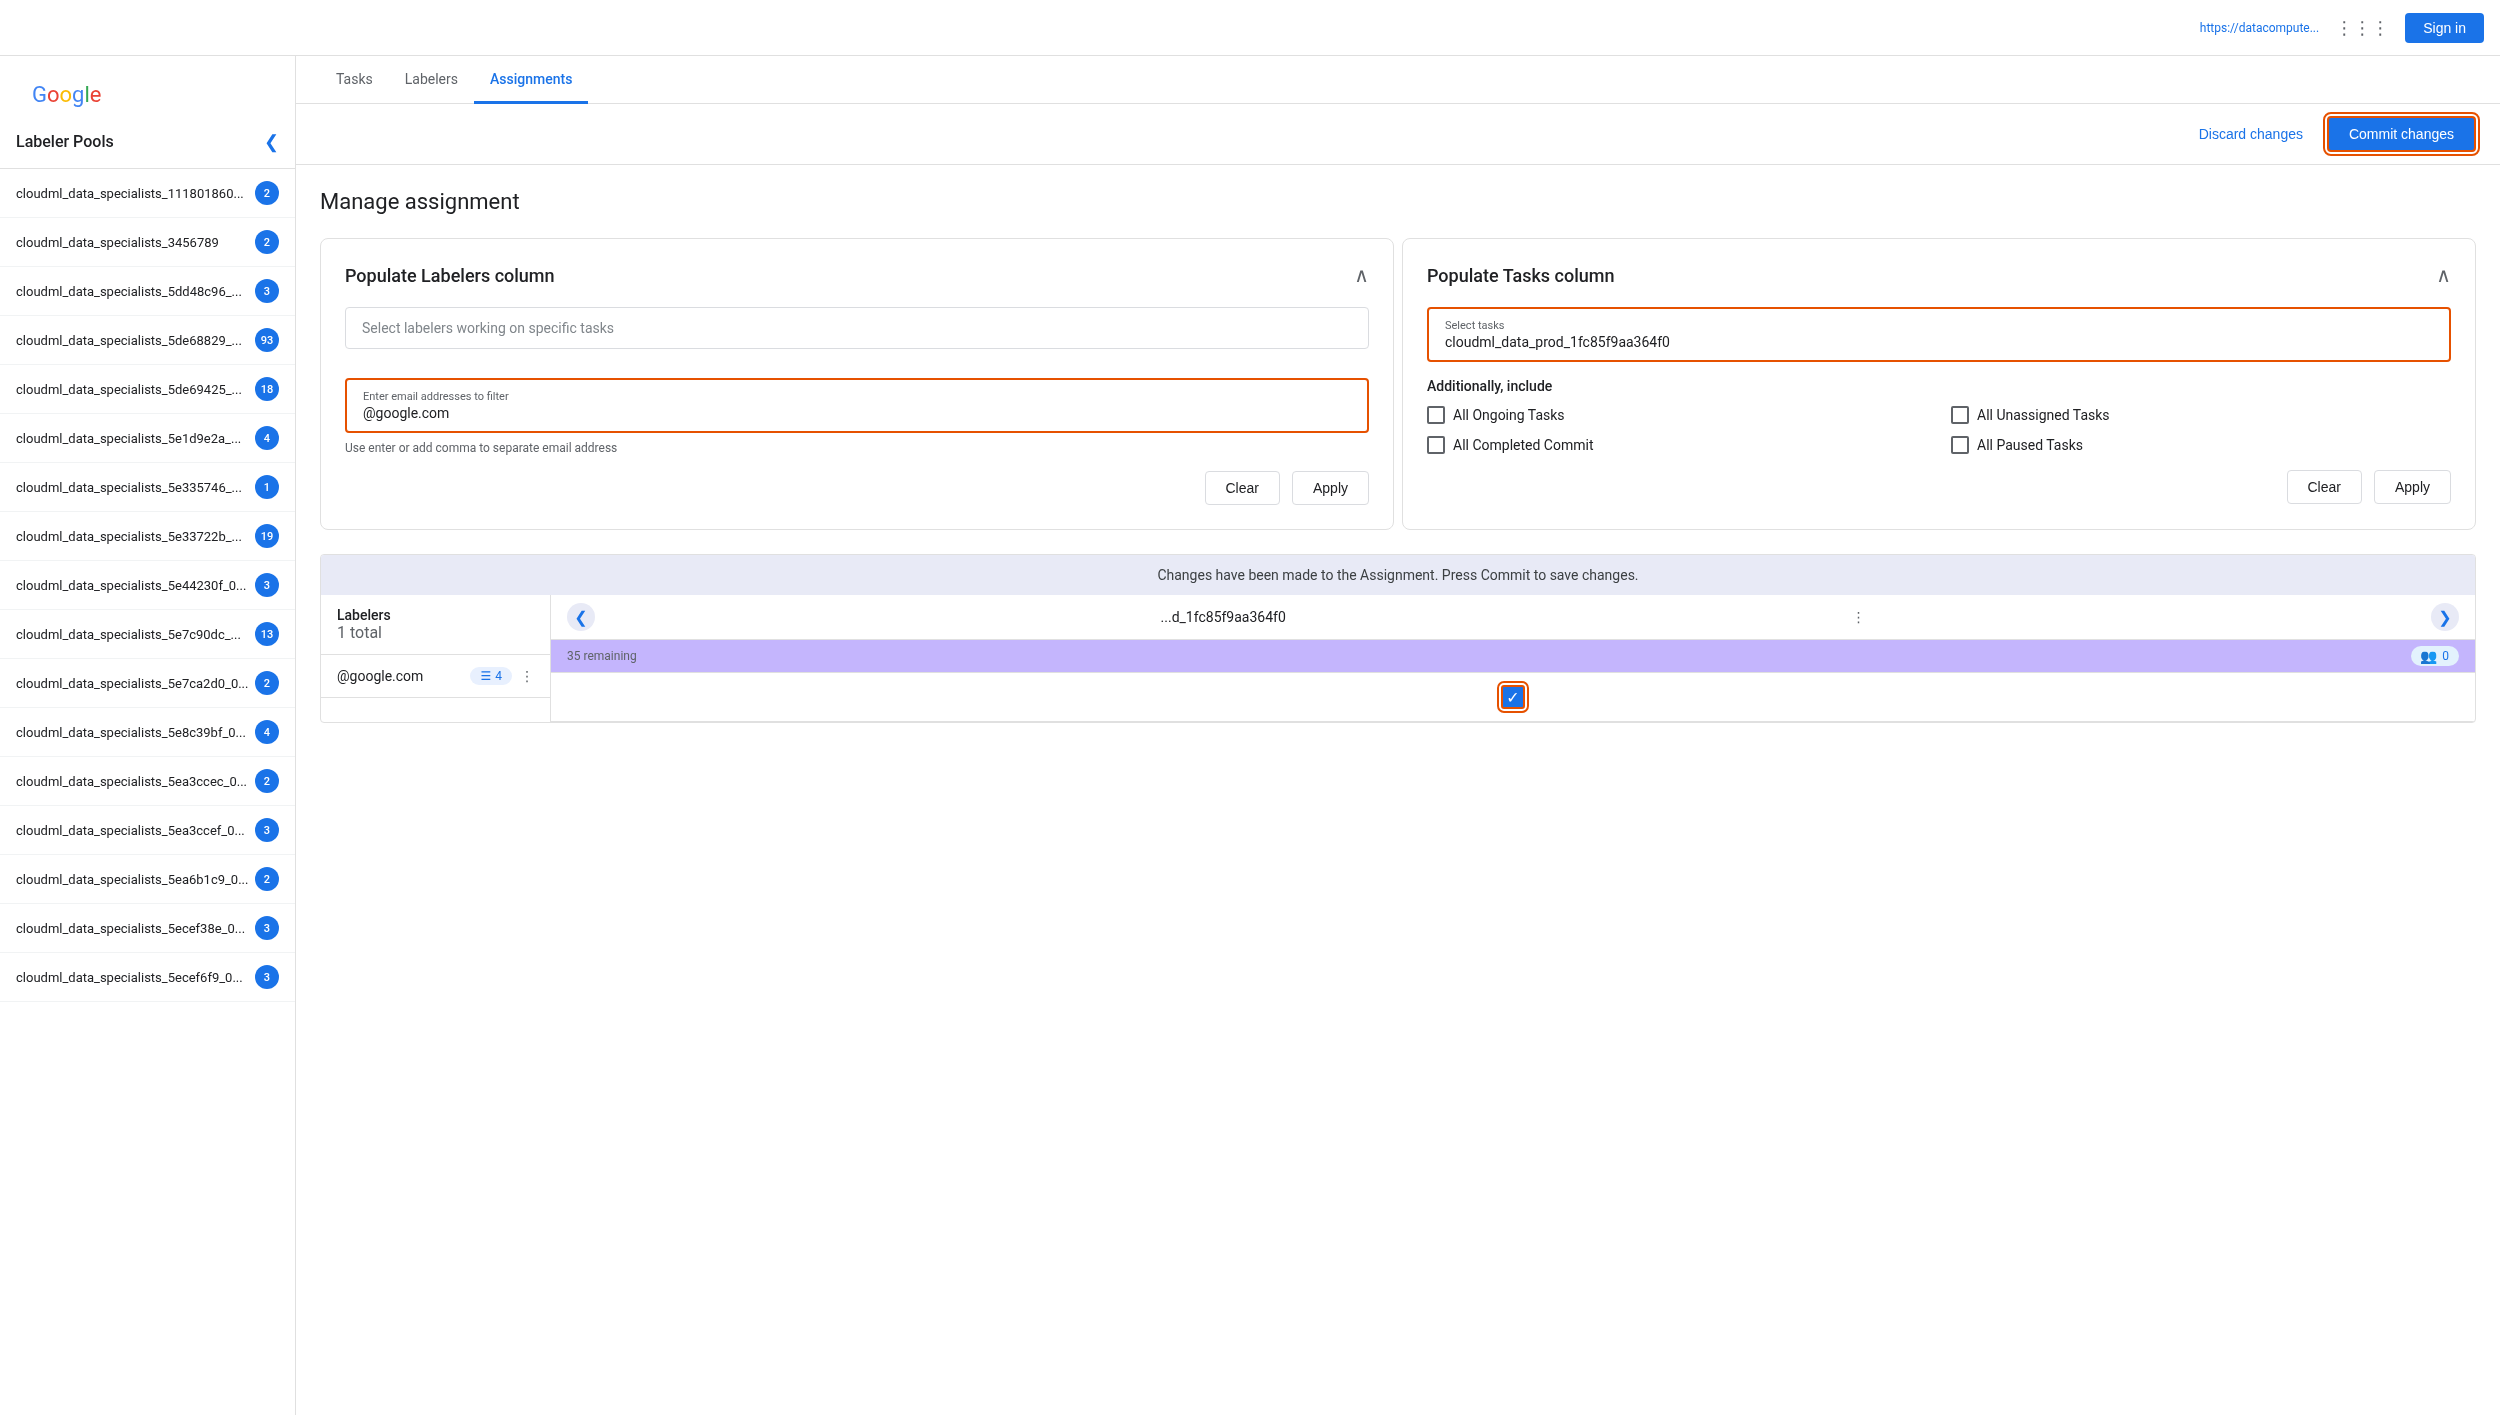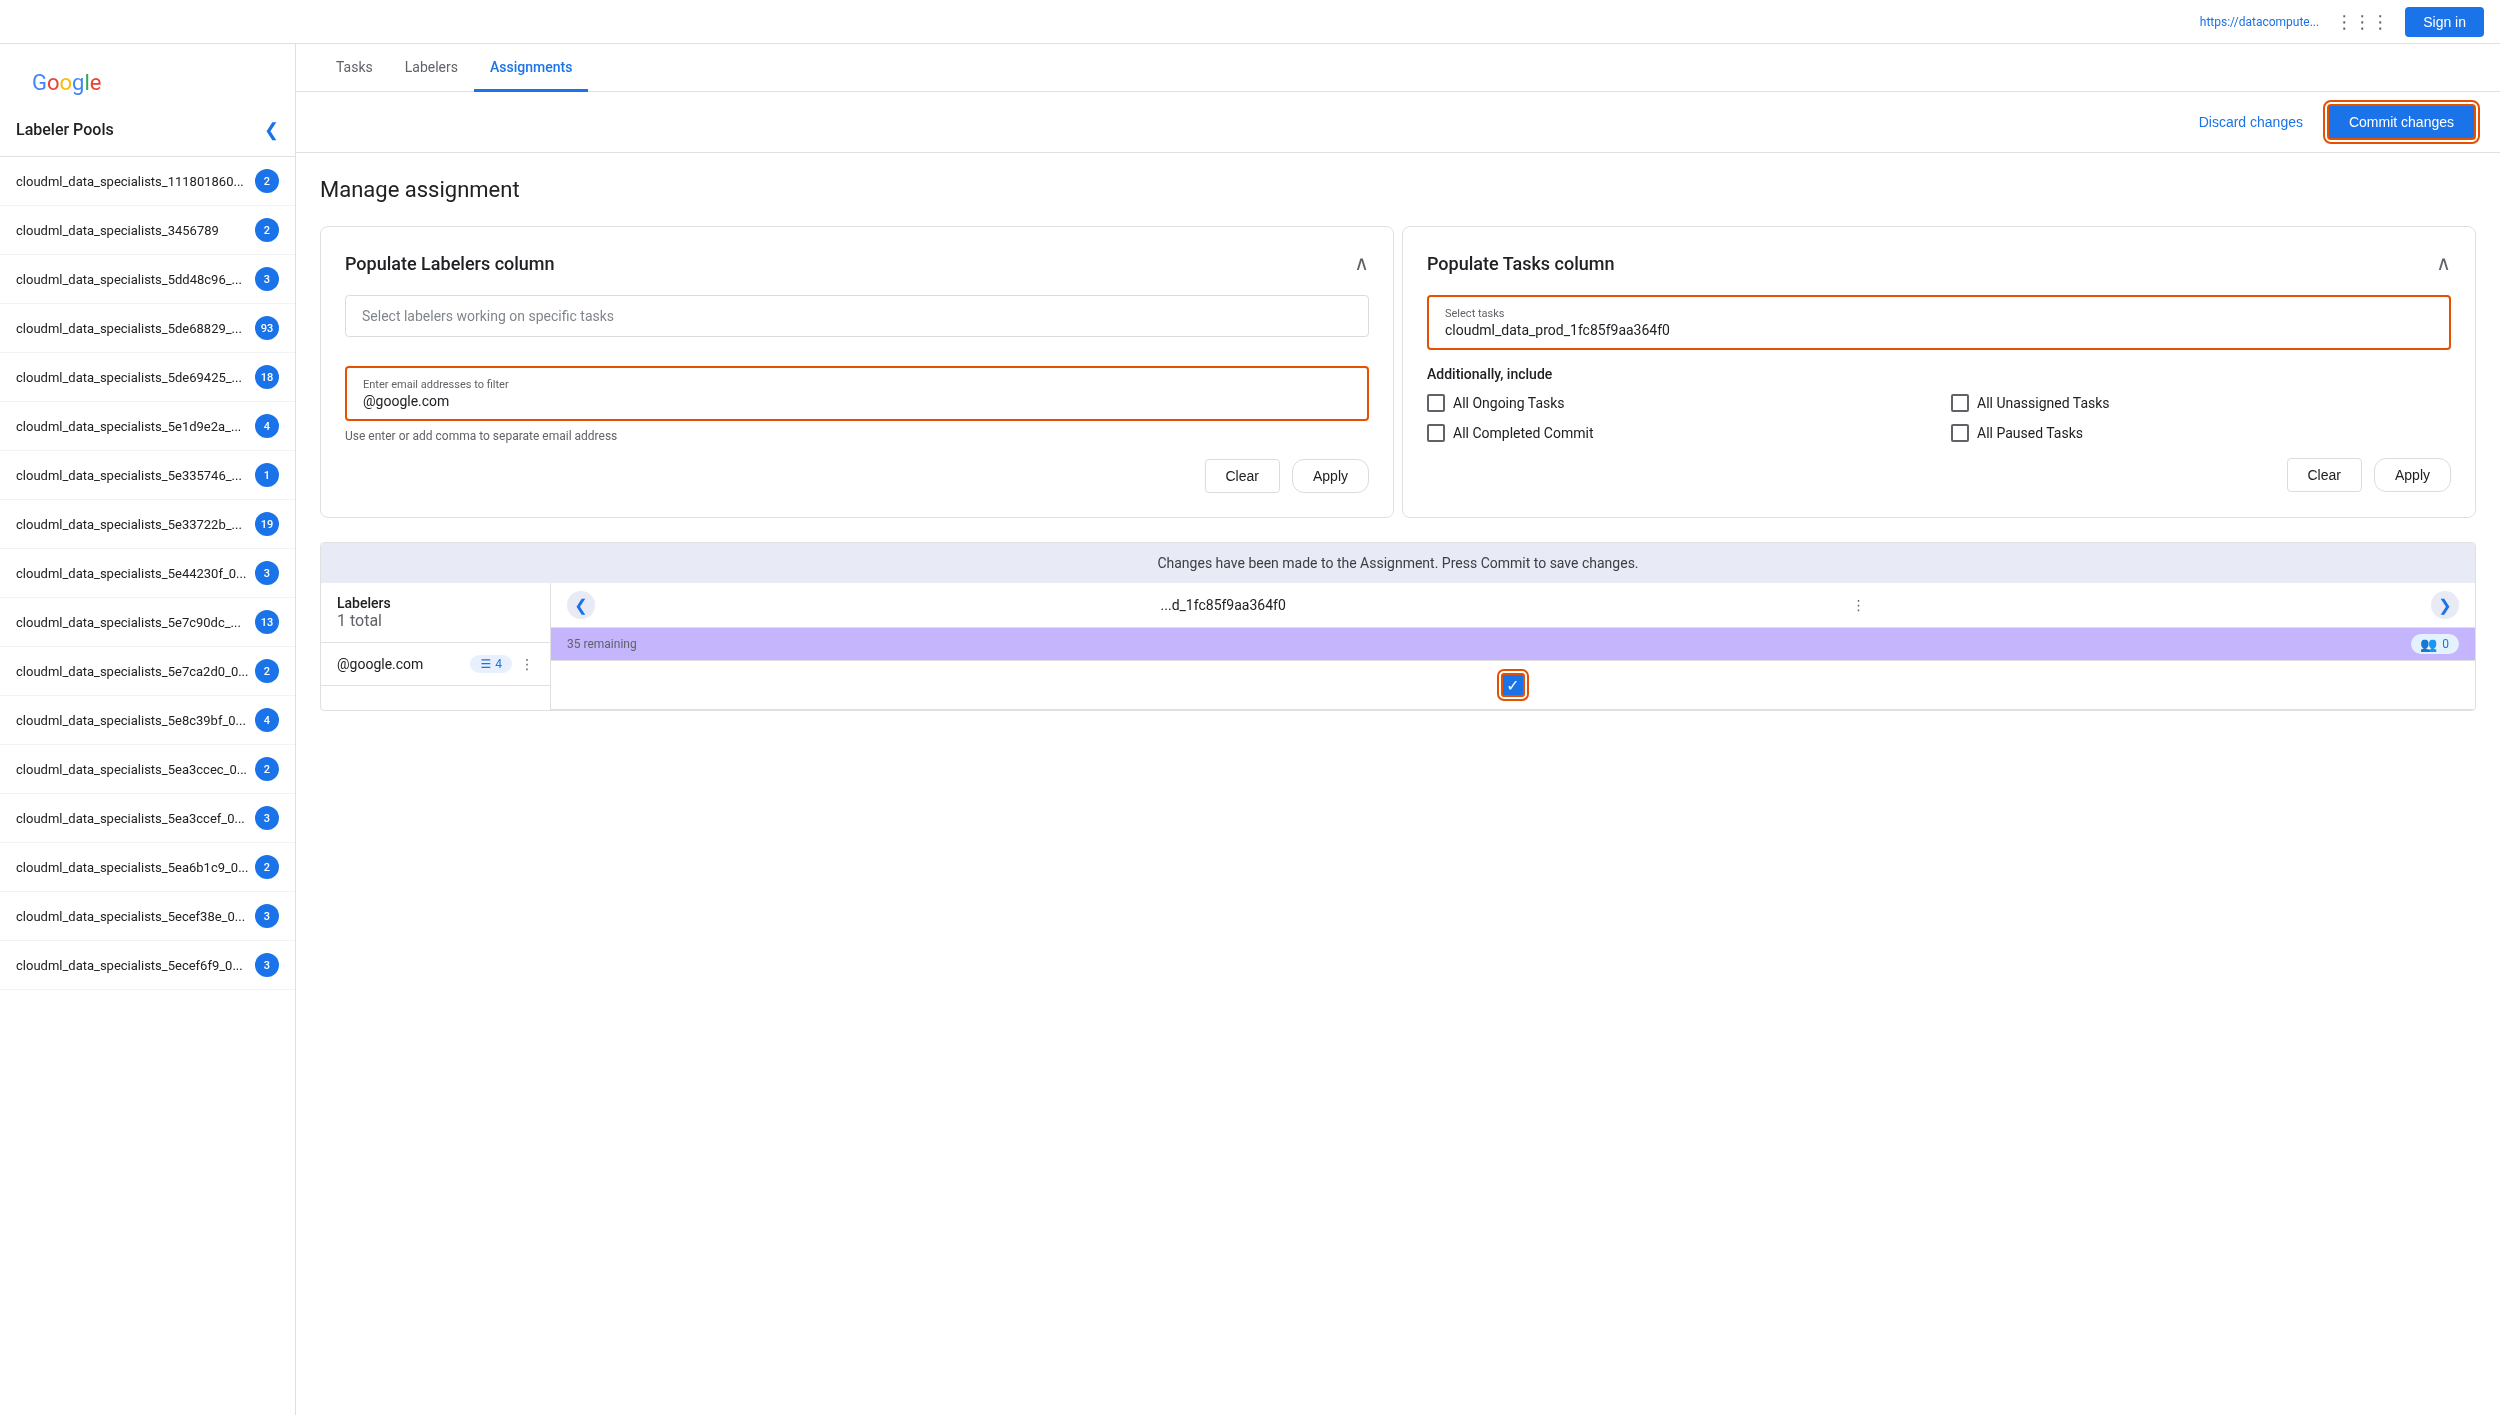--- a/index.html
+++ b/index.html
@@ -49,21 +49,21 @@
     .tasks-input-label { font-size: 11px; color: #5f6368; margin-bottom: 2px; }
     .tasks-input-value { font-size: 14px; color: #202124; }
 
     .additionally-label { font-size: 14px; font-weight: 500; margin-bottom: 12px; }
     .checkbox-grid { display: grid; grid-template-columns: 1fr 1fr; gap: 12px 24px; }
     .checkbox-row { display: flex; align-items: center; gap: 8px; font-size: 14px; }
     .checkbox-box { width: 18px; height: 18px; border: 2px solid #5f6368; border-radius: 2px; flex-shrink: 0; }
 
     .panel-actions { display: flex; justify-content: flex-end; gap: 12px; margin-top: 16px; }
     .clear-btn { background: transparent; border: 1px solid #dadce0; border-radius: 4px; padding: 8px 20px; font-size: 14px; color: #202124; cursor: pointer; }
-    .apply-btn { background: transparent; border: 1px solid #dadce0; border-radius: 12px; padding: 8px 20px; font-size: 14px; color: #202124; cursor: pointer; }
+    .apply-btn { background: transparent; border: 1px solid #dadce0; border-radius: 4px; padding: 8px 20px; font-size: 14px; color: #202124; cursor: pointer; }
 
     
     .assignment-section { border: 1px solid #e0e0e0; border-radius: 4px; overflow: hidden; }
     .assignment-notice { background: #e8eaf6; padding: 12px 24px; font-size: 14px; color: #3c4043; text-align: center; }
 
     .assignment-table { display: flex; }
     .col-labelers { width: 230px; border-right: 1px solid #e0e0e0; flex-shrink: 0; }
     .col-tasks { flex: 1; }
 
     .col-header { padding: 12px 16px; border-bottom: 1px solid #e0e0e0; background: #fff; }
@@ -90,21 +90,21 @@
     
     .google-logo { display: flex; align-items: center; font-size: 22px; font-weight: 400; padding: 12px 16px 0; }
     .g-blue { color: #4285F4; }
     .g-red { color: #EA4335; }
     .g-yellow { color: #FBBC05; }
     .g-green { color: #34A853; }
   </style>
 </head>
 <body>
 
-<div style="display:flex; align-items:center; justify-content:flex-end; padding:18px 16px; border-bottom:1px solid #e0e0e0; height:44px;">
+<div style="display:flex; align-items:center; justify-content:flex-end; padding:18px 16px; border-bottom:1px solid #e0e0e0; height:56px;">
   <a style="color:#1a73e8; font-size:12px; margin-right:16px; text-decoration:none;">https://datacompute...</a>
   <span style="font-size:18px; color:#5f6368; margin-right:16px; cursor:pointer;">⋮⋮⋮</span>
   <button style="background:#1a73e8; color:#fff; border:none; border-radius:4px; padding:7px 18px; font-size:14px; cursor:pointer; font-weight:500;">Sign in</button>
 </div>
 
 <div class="main-layout">
 
   <div class="sidebar">
 
     <div style="padding:14px 16px 8px;">

